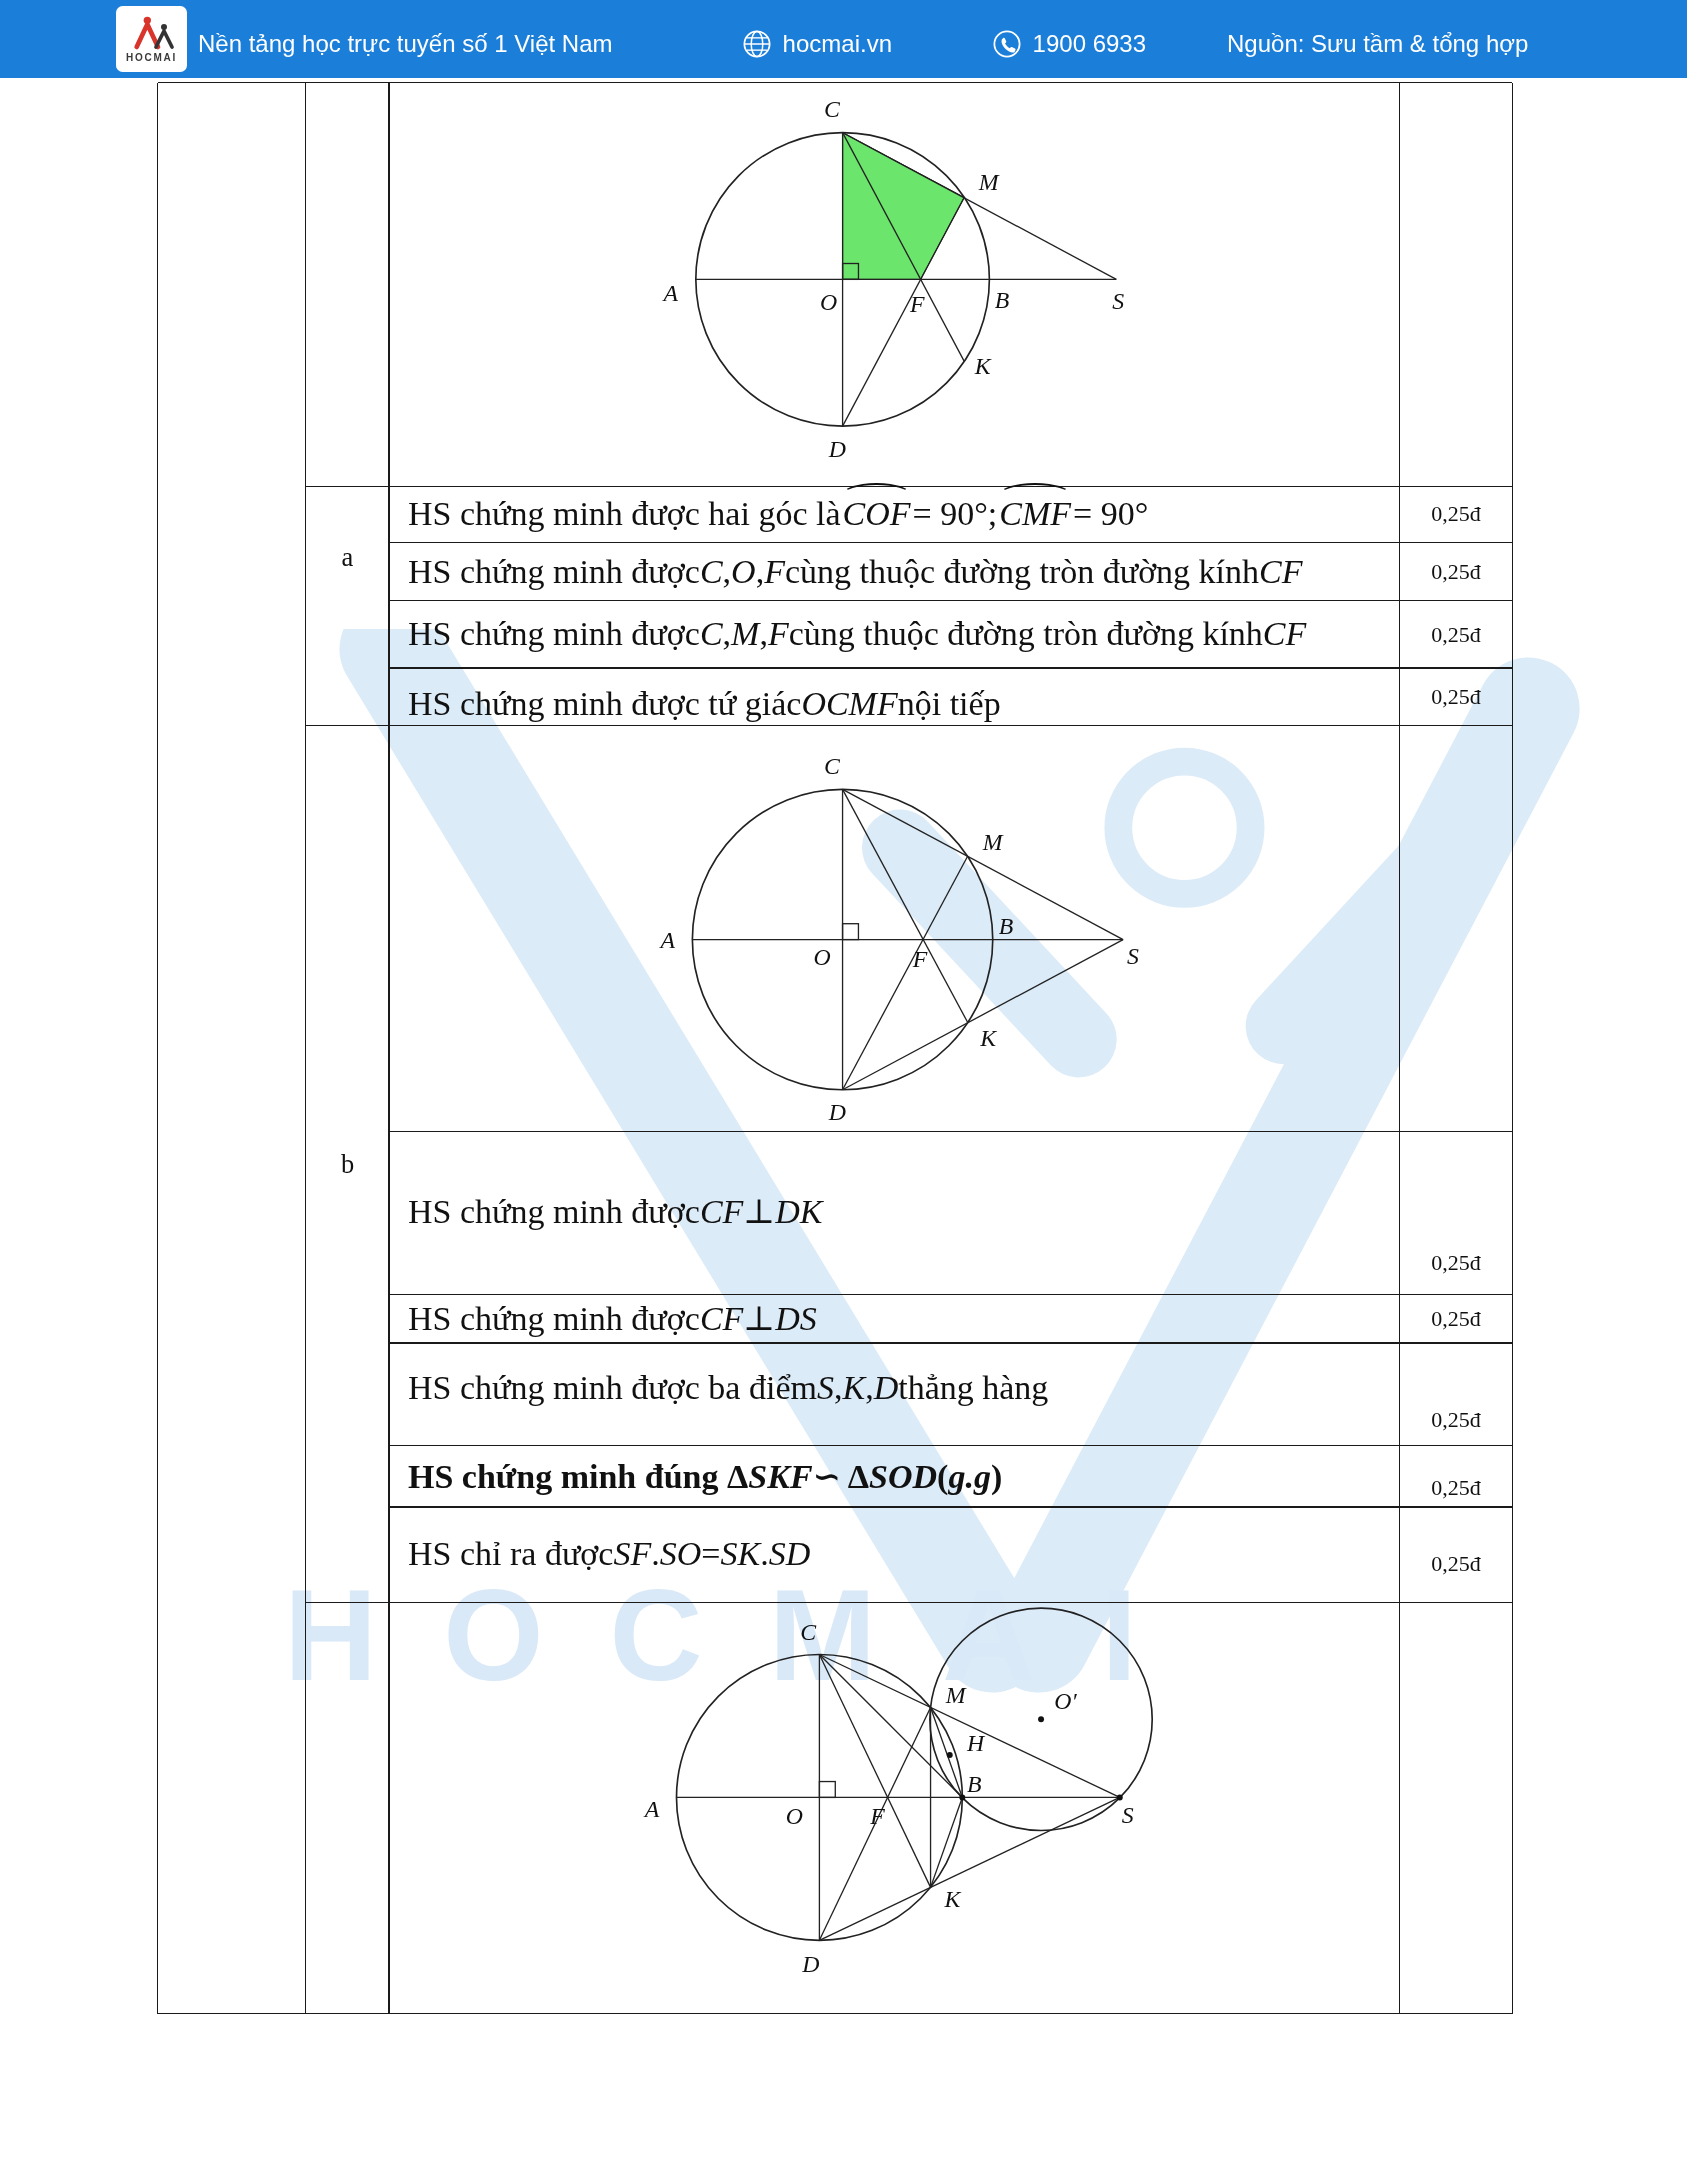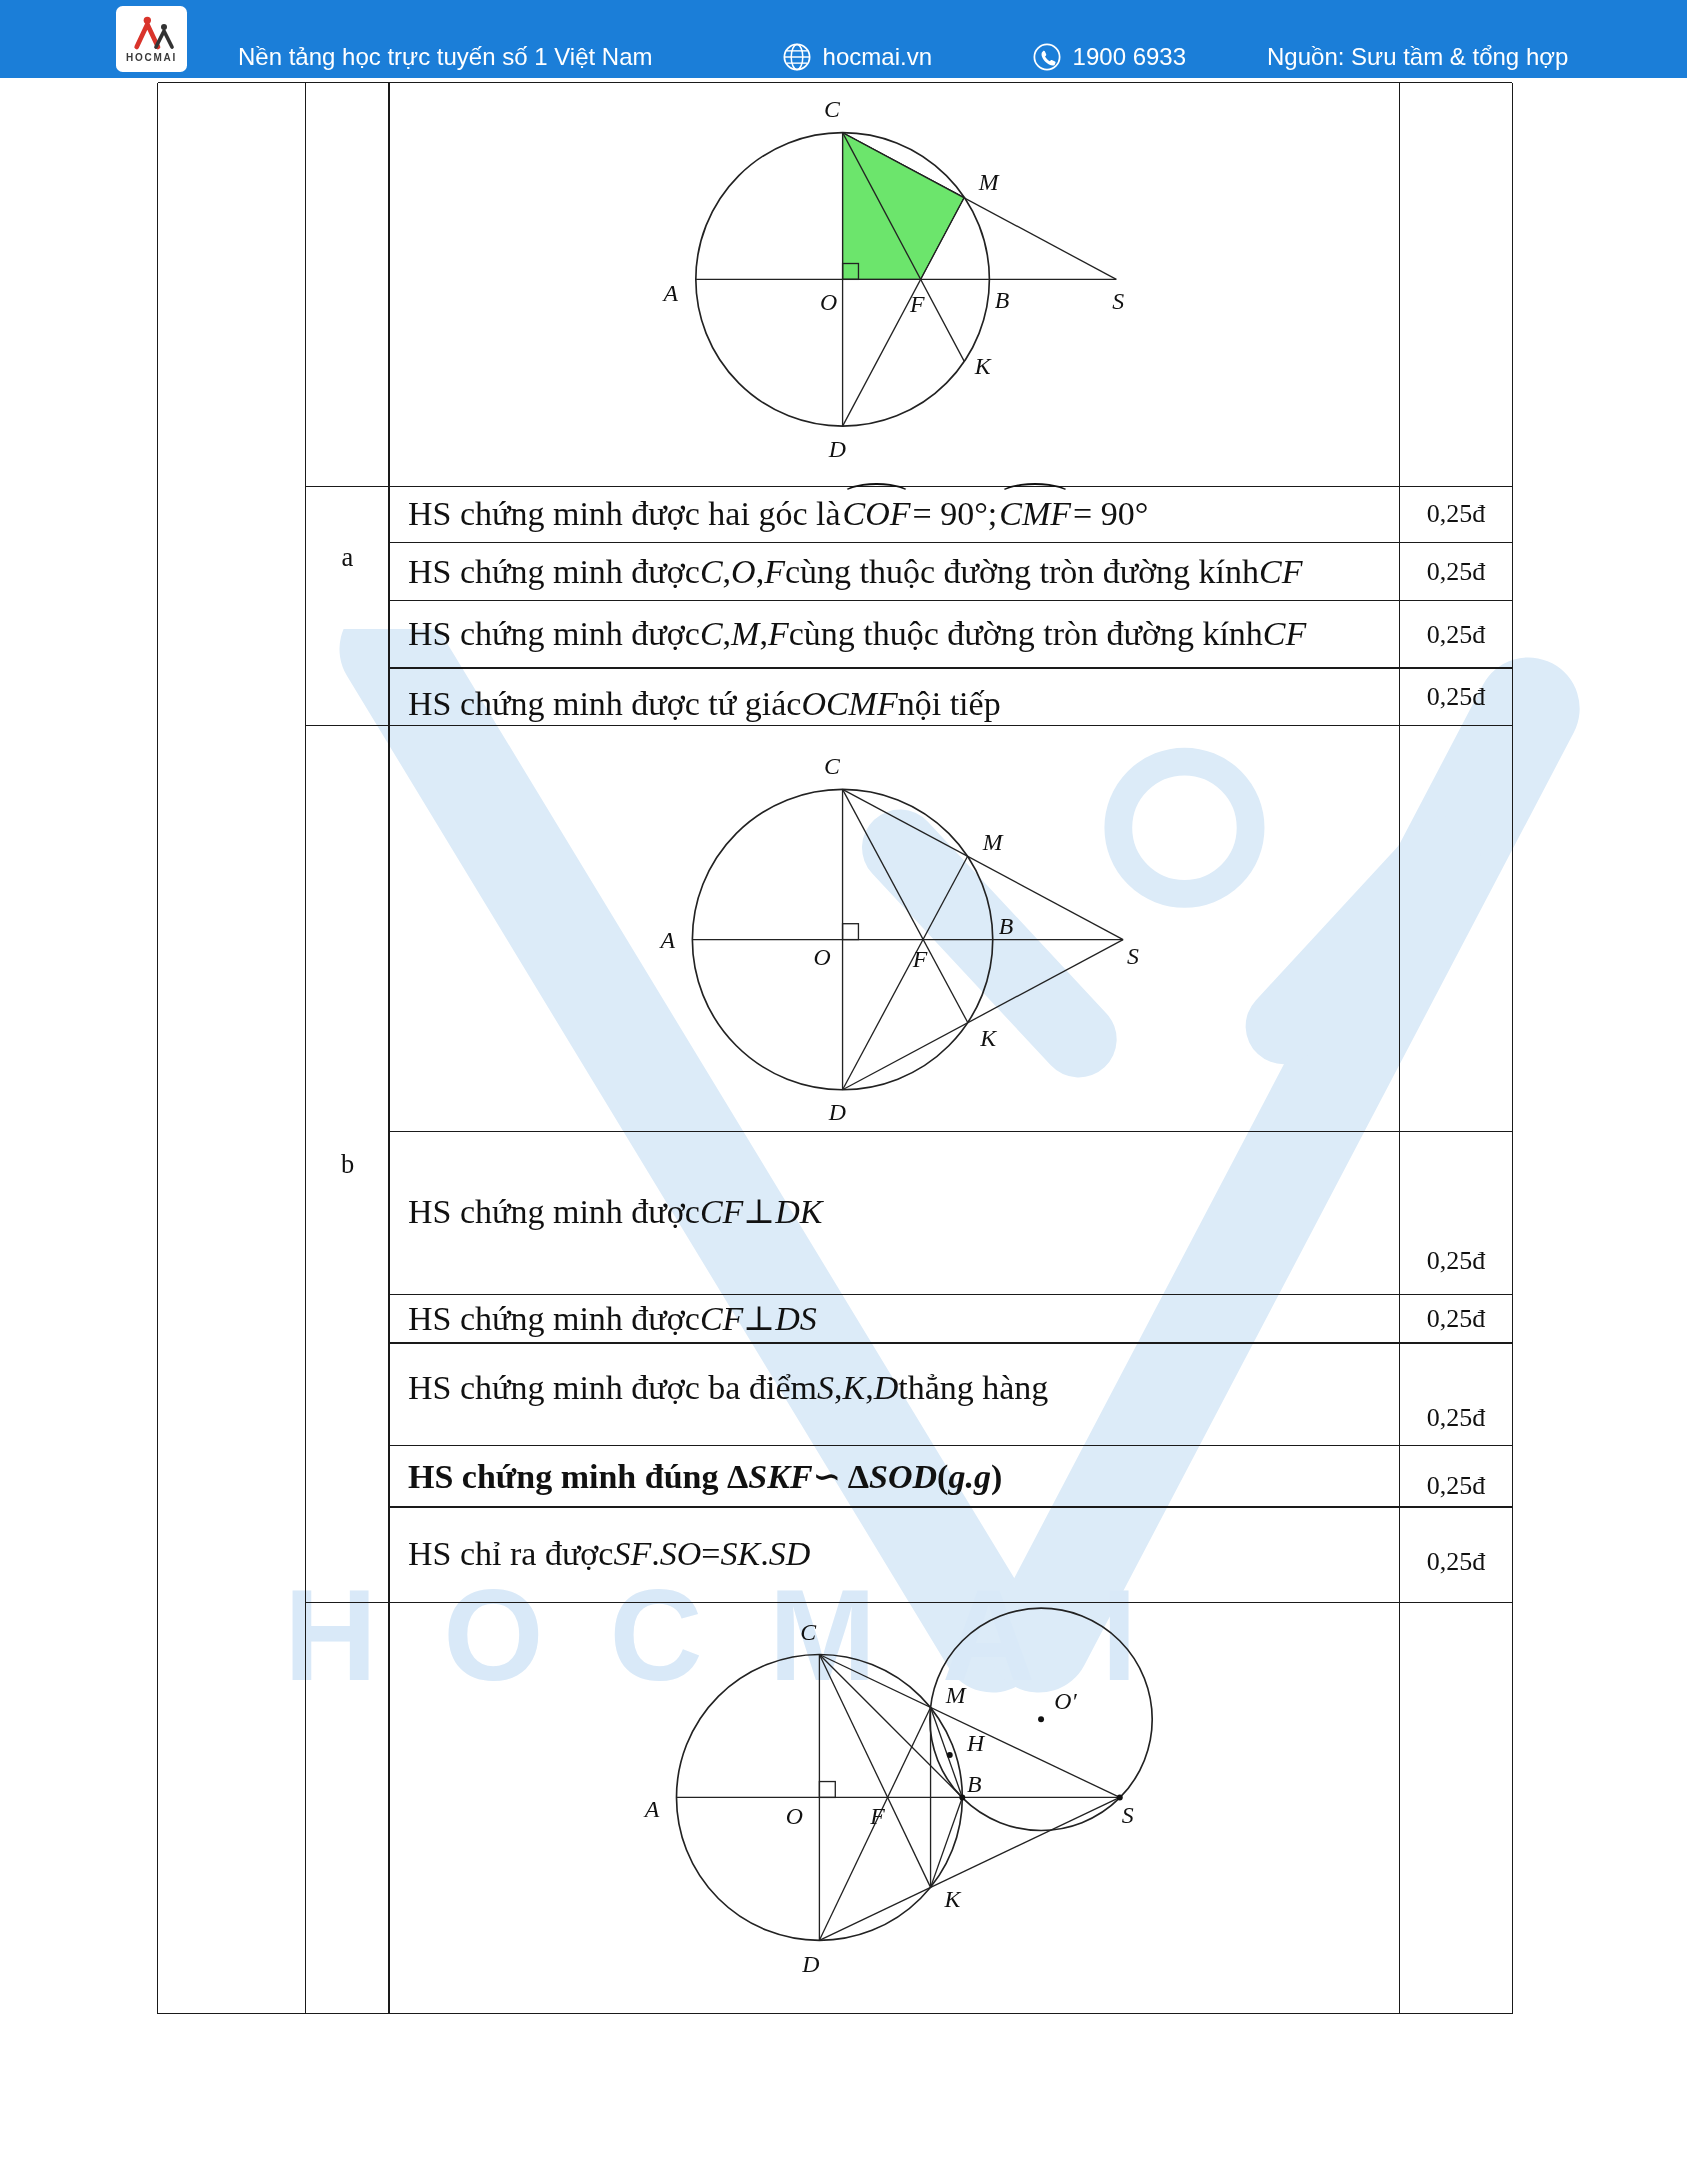--- a/index.html
+++ b/index.html
@@ -4,35 +4,35 @@
 <style>
   html,body{margin:0;padding:0;background:#ffffff;}
   #page{position:relative;width:1687px;height:2183px;background:#ffffff;overflow:hidden;
         font-family:"Liberation Serif","DejaVu Serif",serif;color:#111;}
   
   .hdr{position:absolute;left:0;top:0;width:1687px;height:78px;background:#1b7ed8;z-index:5;
        font-family:"Liberation Sans","DejaVu Sans",sans-serif;color:#fff;}
   .logo-box{position:absolute;left:116px;top:6px;width:71px;height:66px;background:#fff;border-radius:6.6px;
             display:flex;flex-direction:column;align-items:center;justify-content:center;}
   .logo-word{font-size:10px;font-weight:bold;letter-spacing:1.7px;color:#3a3a3a;margin-top:1.3px;}
-  .hdr-item{position:absolute;top:18px;height:78px;display:flex;align-items:center;font-size:24px;margin-left:40px;}
+  .hdr-item{position:absolute;top:5px;height:78px;display:flex;align-items:center;font-size:24px;}
   .hicon{margin-right:10.6px;display:flex;align-items:center;}
   
   .wm{position:absolute;z-index:0;}
   .wm-text{position:absolute;left:284px;top:1561px;z-index:0;
            font-family:"Liberation Sans","DejaVu Sans",sans-serif;
            font-size:129px;font-weight:bold;letter-spacing:66px;color:#d9e9f8;white-space:nowrap;}
   
   .grid{position:absolute;left:0;top:0;z-index:2;}
   .lbl{position:absolute;z-index:3;display:flex;justify-content:center;align-items:center;
        font-size:26.5px;color:#111;}
   .rub{position:absolute;left:408px;width:973px;z-index:3;display:flex;align-items:center;
        font-size:34px;line-height:1.25;color:#111;}
   .score{position:absolute;left:1401px;width:110px;z-index:3;display:flex;flex-direction:column;
-         align-items:center;justify-content:center;font-size:26px;color:#111;}
+         align-items:center;justify-content:center;font-size:22px;color:#111;}
   .score.low{justify-content:flex-end;}
   .seg-m{font-style:italic;}
   .seg-arc{font-style:italic;position:relative;padding:0 2px;display:inline-block;}
   .seg-arc::before{content:"";position:absolute;left:0.7px;right:0.7px;top:-0.30em;height:0.62em;
                    border:2px solid transparent;border-top-color:#111;border-radius:50%;}
   
   .diag{position:absolute;z-index:3;}
   .dln{stroke:#222;stroke-width:2;fill:none;}
   .dcirc{stroke:#222;stroke-width:2.5;fill:none;}
   .rang{stroke:#222;stroke-width:2;fill:none;}

